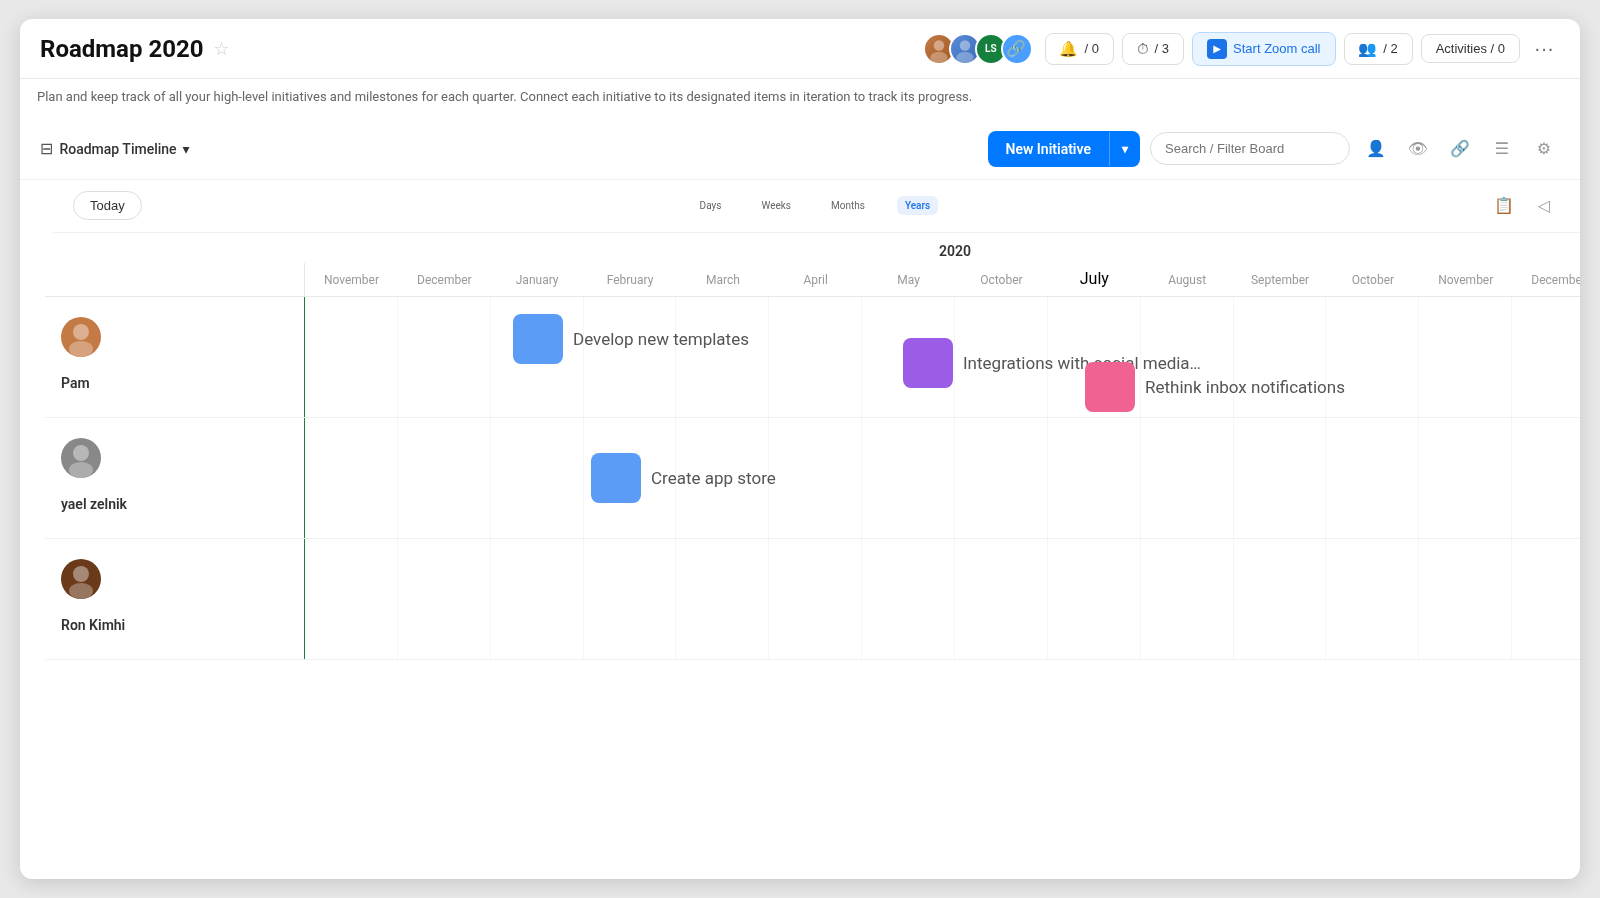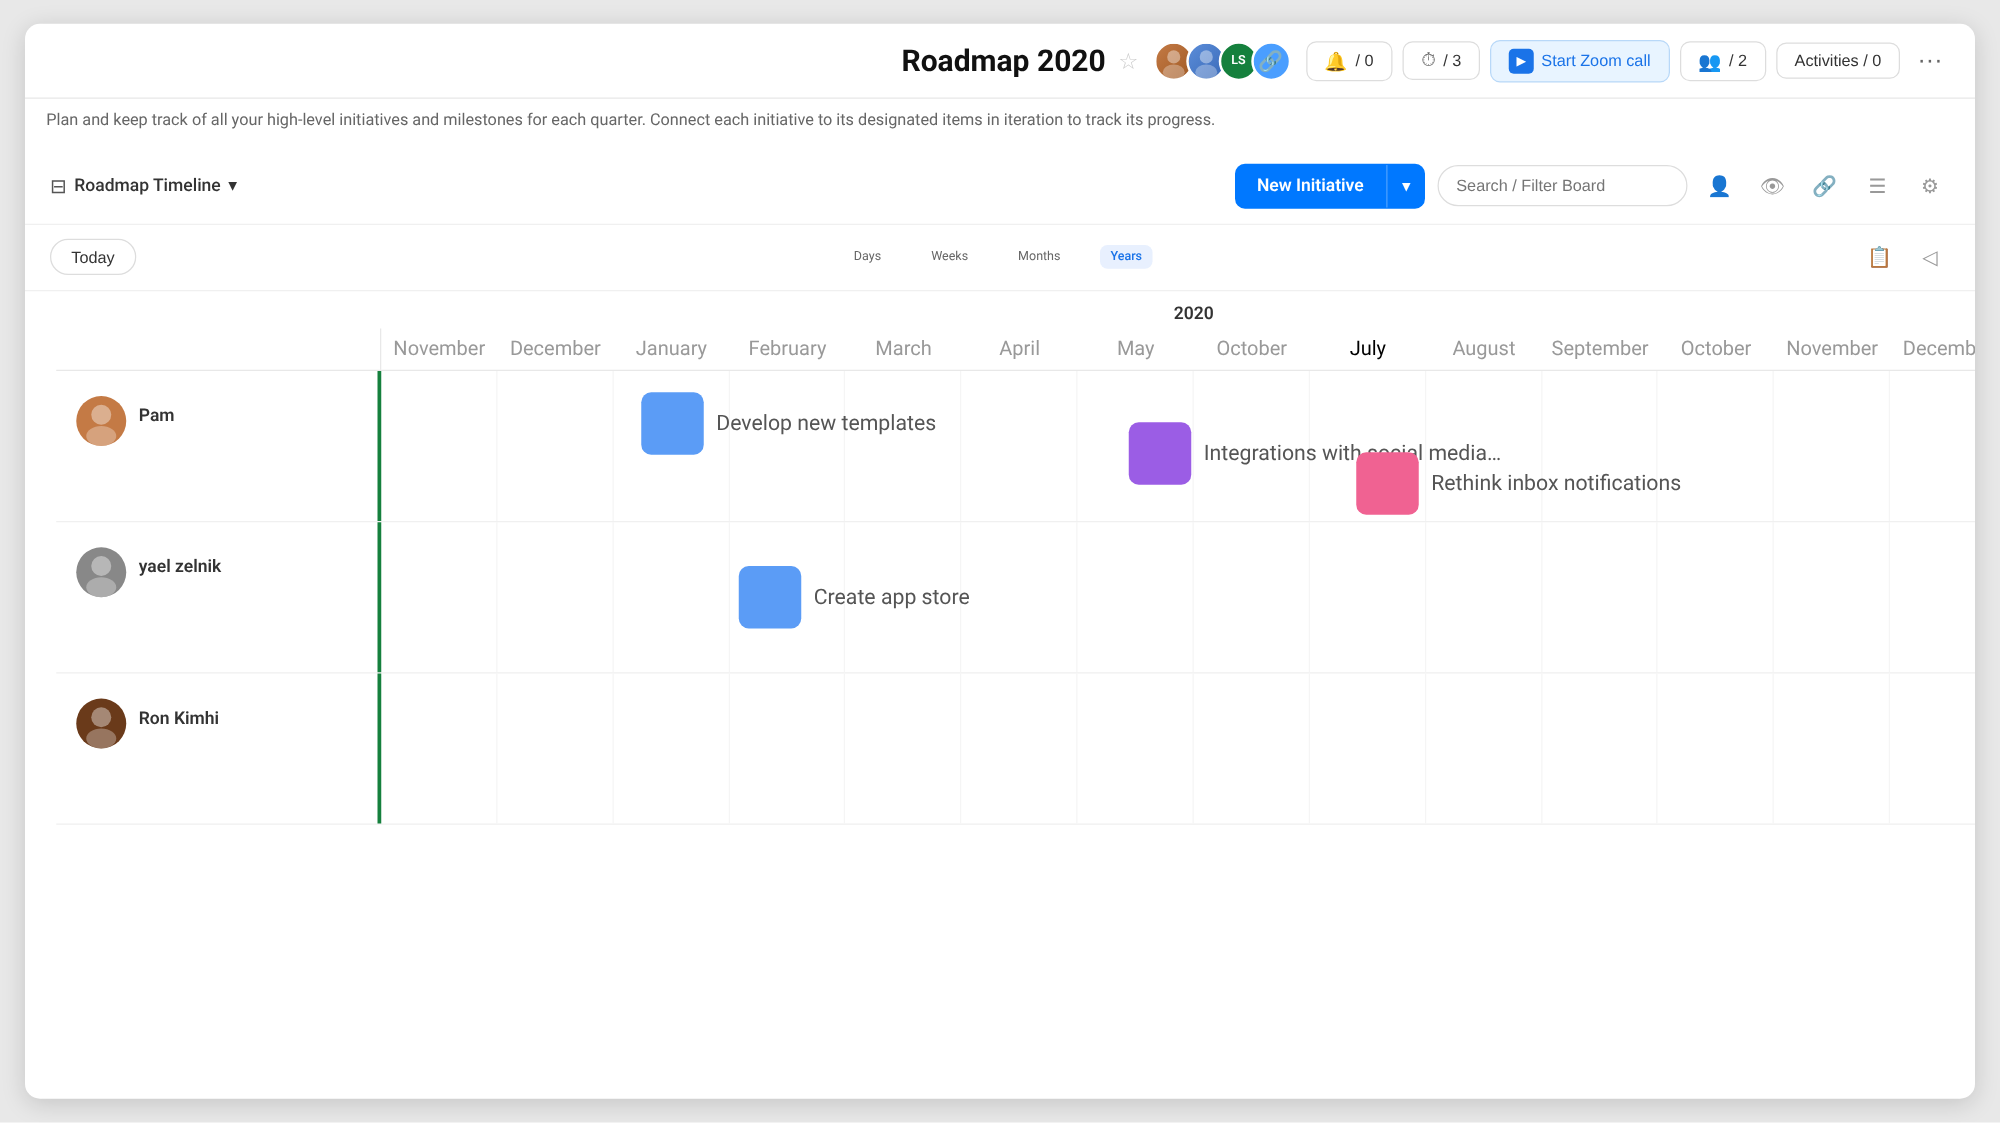--- a/index.html
+++ b/index.html
@@ -28,21 +28,20 @@
       align-items: center;
       padding: 12px 20px;
       border-bottom: 1px solid #e8e8e8;
       gap: 12px;
     }
     .header-left {
       flex: 1;
       display: flex;
       align-items: center;
       gap: 10px;
-      justify-content: flex-end;
     }
     .page-title {
       font-size: 24px;
       font-weight: 700;
       color: #111;
     }
     .star-icon { color: #ccc; font-size: 18px; cursor: pointer; }
     .header-right {
       display: flex;
       align-items: center;
@@ -184,20 +183,21 @@
       font-size: 16px;
       border-radius: 6px;
     }
     
     .time-controls {
       display: flex;
       align-items: center;
       padding: 10px 20px;
       gap: 28px;
       border-bottom: 1px solid #f0f0f0;
+      margin-left: 33px;
     }
     .today-btn {
       padding: 6px 16px;
       border: 1px solid #ddd;
       border-radius: 20px;
       background: #fff;
       cursor: pointer;
       font-size: 13px;
       color: #333;
     }
@@ -268,41 +268,42 @@
       flex: 1;
       display: flex;
     }
     .month-header-cell {
       flex: 1;
       text-align: center;
       padding: 6px 0 8px;
       position: relative;
     }
     .month-header-cell .month-label {
-      font-size: 16px;
+      font-size: 12px;
       color: #999;
     }
     
     .timeline-body {
       display: flex;
       flex-direction: column;
     }
     .person-row {
       display: flex;
       border-bottom: 1px solid #f0f0f0;
       min-height: 120px;
     }
     .person-name-col {
       width: 260px;
       min-width: 260px;
-      border-right: 3px solid #15803d;
+      border-right: 1px solid #15803d;
       display: flex;
       align-items: flex-start;
       padding: 20px 16px;
       gap: 10px;
+      flex-direction: column;
     }
     .person-avatar {
       width: 40px;
       height: 40px;
       border-radius: 50%;
       overflow: hidden;
       flex-shrink: 0;
       display: flex;
       align-items: center;
       justify-content: center;

